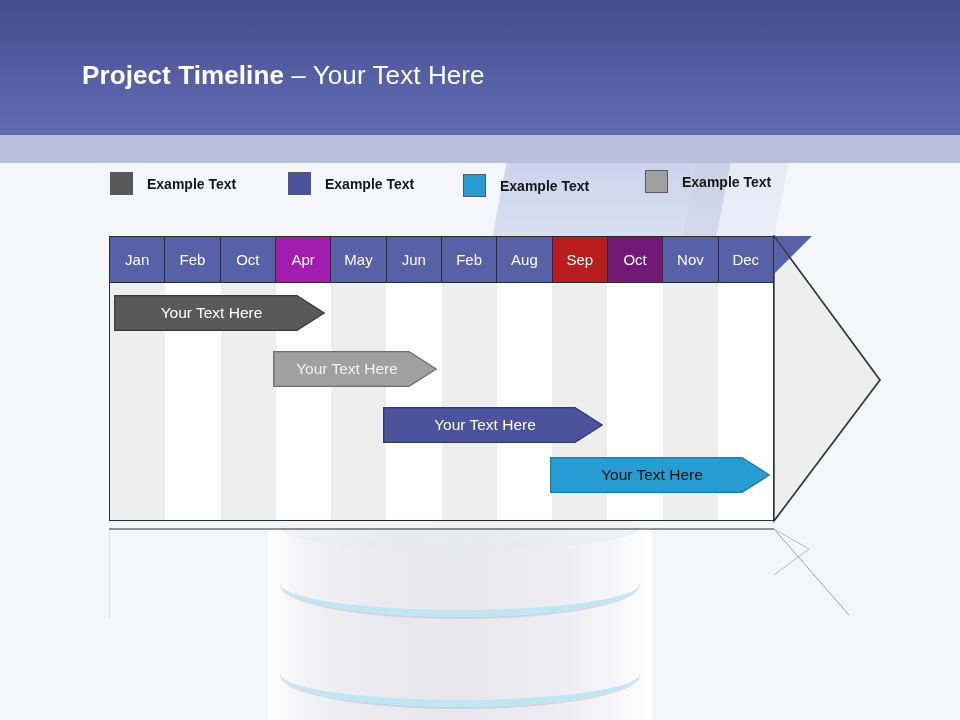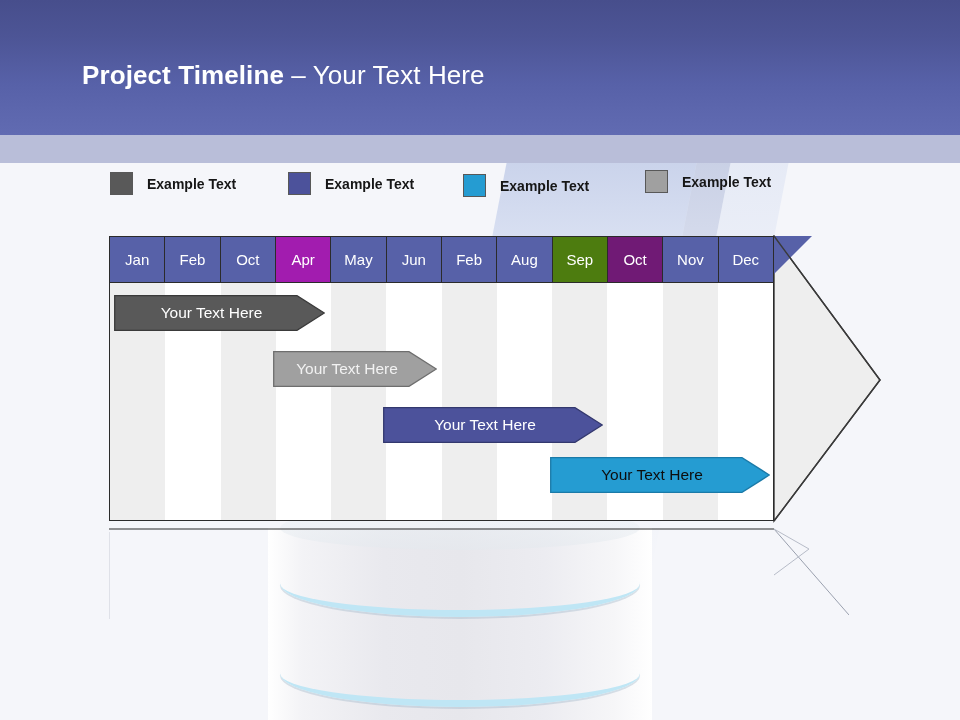--- a/index.html
+++ b/index.html
@@ -156,21 +156,21 @@
 <div id="gantt">
   <div id="month-row">
       <div class="month-cell" style="background: rgb(87, 97, 168);">Jan</div>
       <div class="month-cell" style="background: rgb(87, 97, 168);">Feb</div>
       <div class="month-cell" style="background: rgb(87, 97, 168);">Oct</div>
       <div class="month-cell" style="background: #a21caf;">Apr</div>
       <div class="month-cell" style="background: rgb(87, 97, 168);">May</div>
       <div class="month-cell" style="background: rgb(87, 97, 168);">Jun</div>
       <div class="month-cell" style="background: rgb(87, 97, 168);">Feb</div>
       <div class="month-cell" style="background: rgb(87, 97, 168);">Aug</div>
-      <div class="month-cell" style="background: #4d7c0f;">Sep</div>
+      <div class="month-cell" style="background: #b91c1c;">Sep</div>
       <div class="month-cell" style="background: #701a75;">Oct</div>
       <div class="month-cell" style="background: rgb(87, 97, 168);">Nov</div>
       <div class="month-cell" style="background: rgb(87, 97, 168);">Dec</div>
     </div>
   <div id="grid-body">
       <div class="grid-col shade" style="background: rgb(238, 238, 238);"></div>
       <div class="grid-col plain"></div>
       <div class="grid-col shade" style="background: rgb(238, 238, 238);"></div>
       <div class="grid-col plain"></div>
       <div class="grid-col shade" style="background: rgb(238, 238, 238);"></div>

